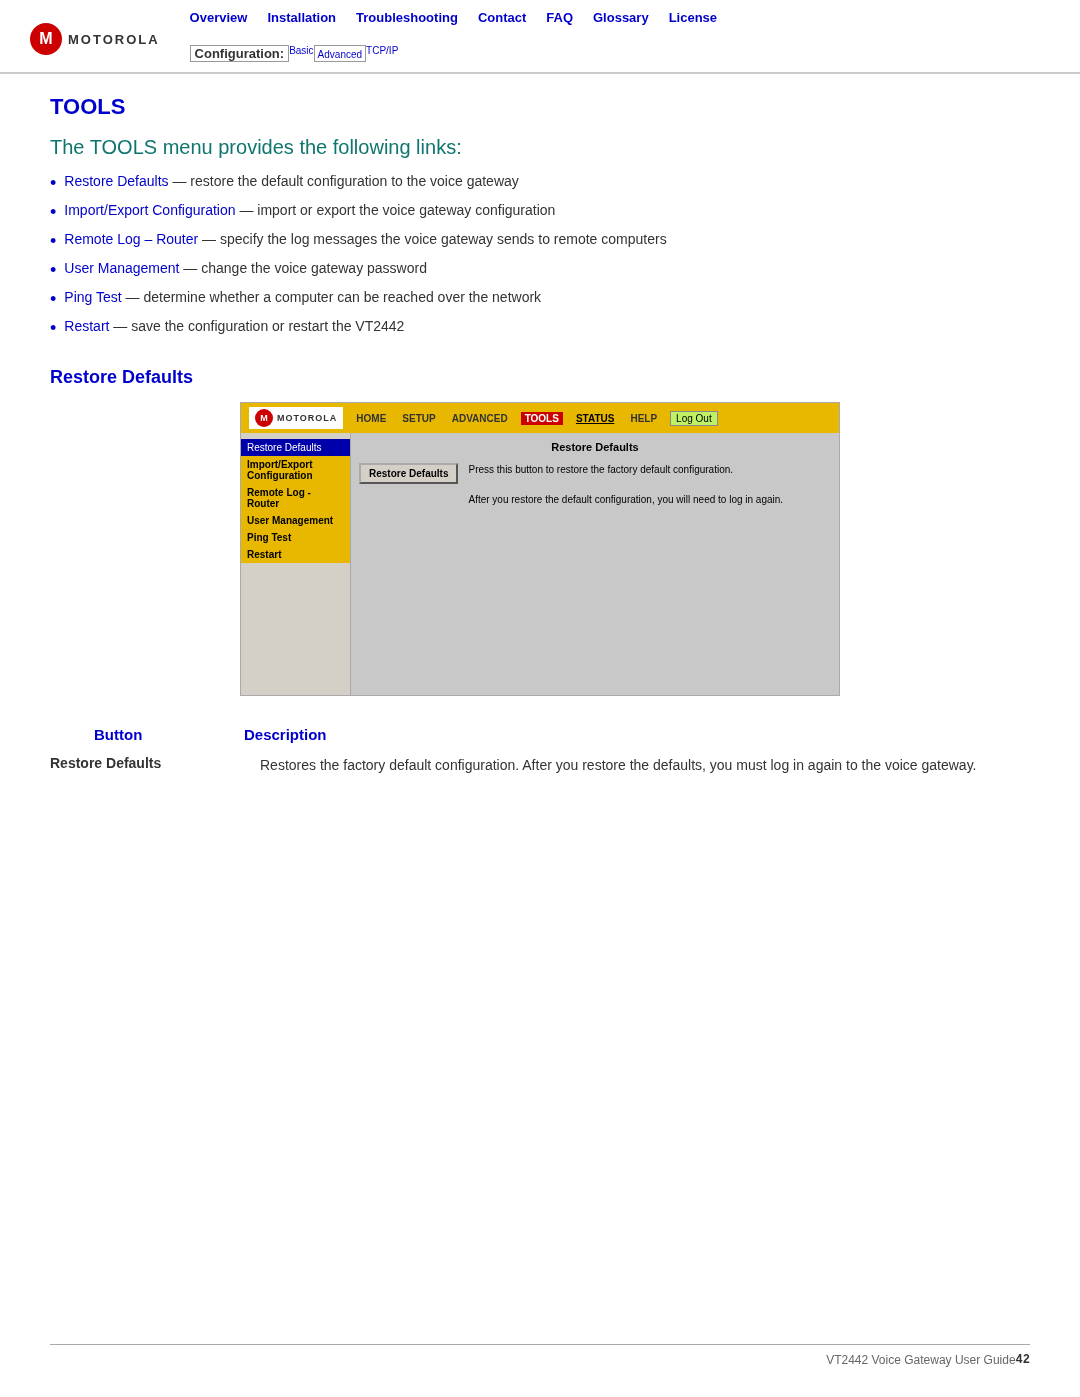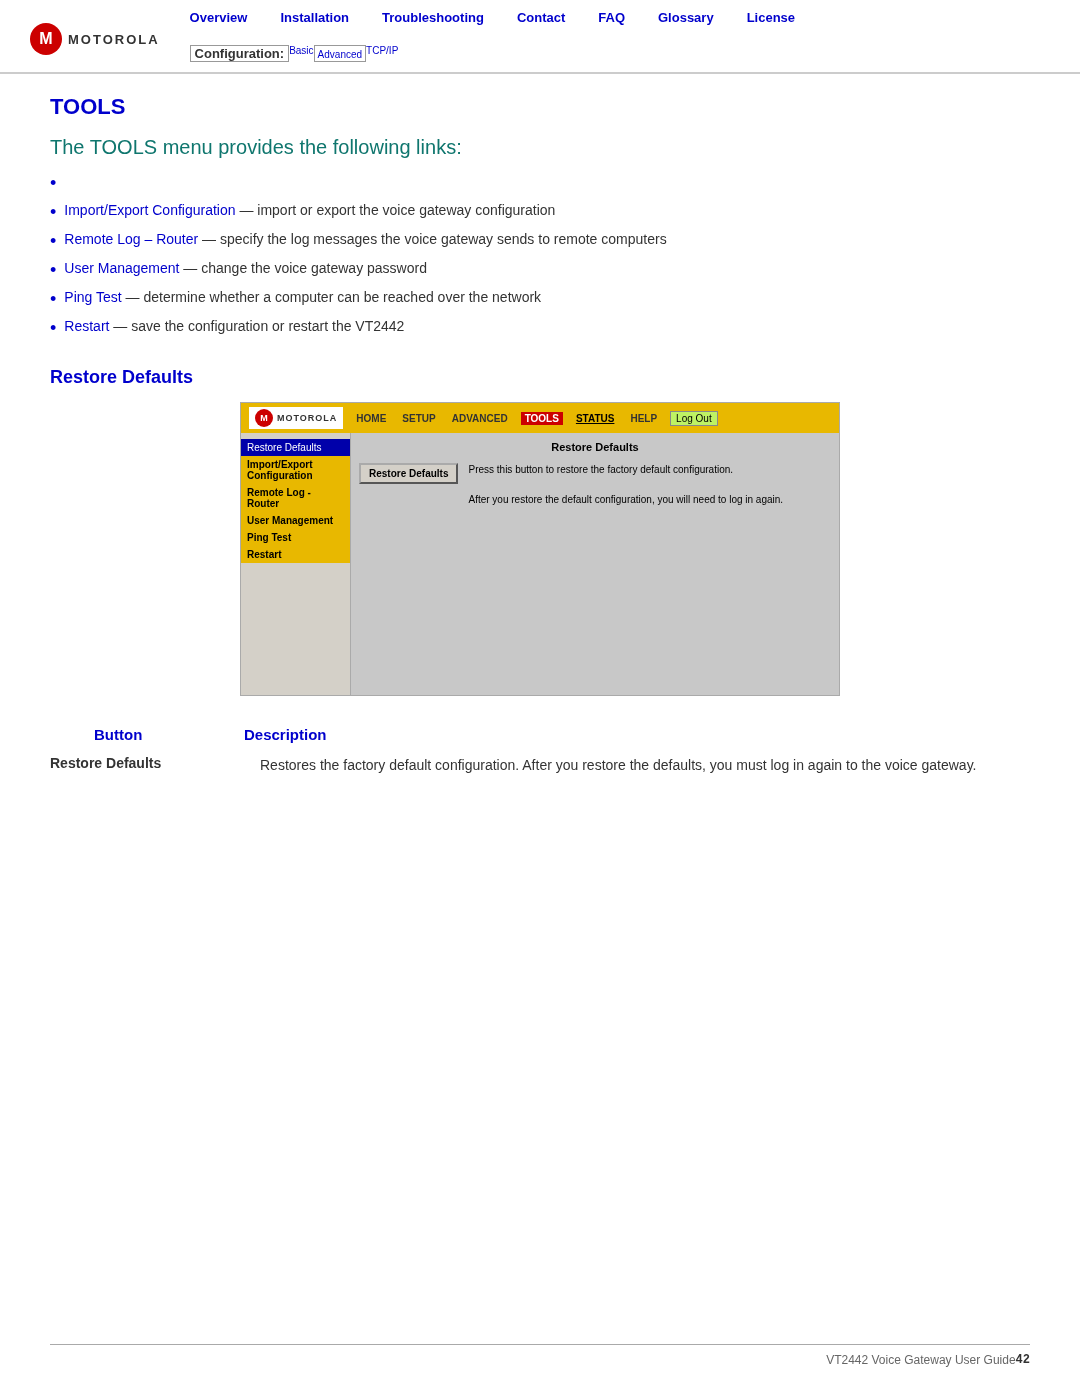--- a/index.html
+++ b/index.html
@@ -53,21 +53,21 @@
       color: #333;
     }
     .nav-links {
       display: flex;
       gap: 20px;
       flex: 1;
       flex-direction: column;
     }
     .nav-row {
       display: flex;
-      gap: 33px;
+      gap: 20px;
       align-items: center;
     }
     .nav-link {
       color: #0000cc;
       text-decoration: none;
       font-size: 13px;
       font-weight: bold;
       cursor: pointer;
     }
     .config-row {
@@ -362,20 +362,23 @@
 
 <div class="main-content">
 
   <h1 class="page-title">TOOLS</h1>
 
   <p class="intro-text">The TOOLS menu provides the following links:</p>
 
   <ul class="tools-list">
     <li>
       <span class="bullet">•</span>
+      <span>
+        <a>Restore Defaults</a><span class="desc"> — restore the default configuration to the voice gateway</span>
+      </span>
     </li>
     <li>
       <span class="bullet">•</span>
       <span>
         <a>Import/Export Configuration</a><span class="desc"> — import or export the voice gateway configuration</span>
       </span>
     </li>
     <li>
       <span class="bullet">•</span>
       <span>

